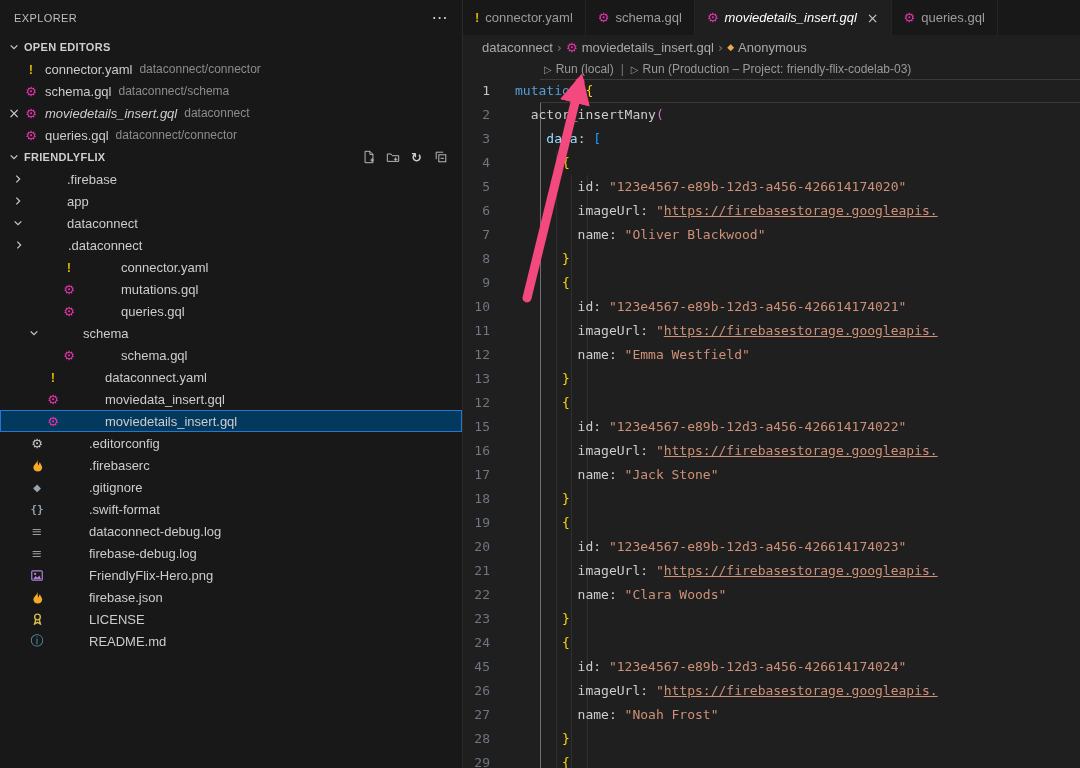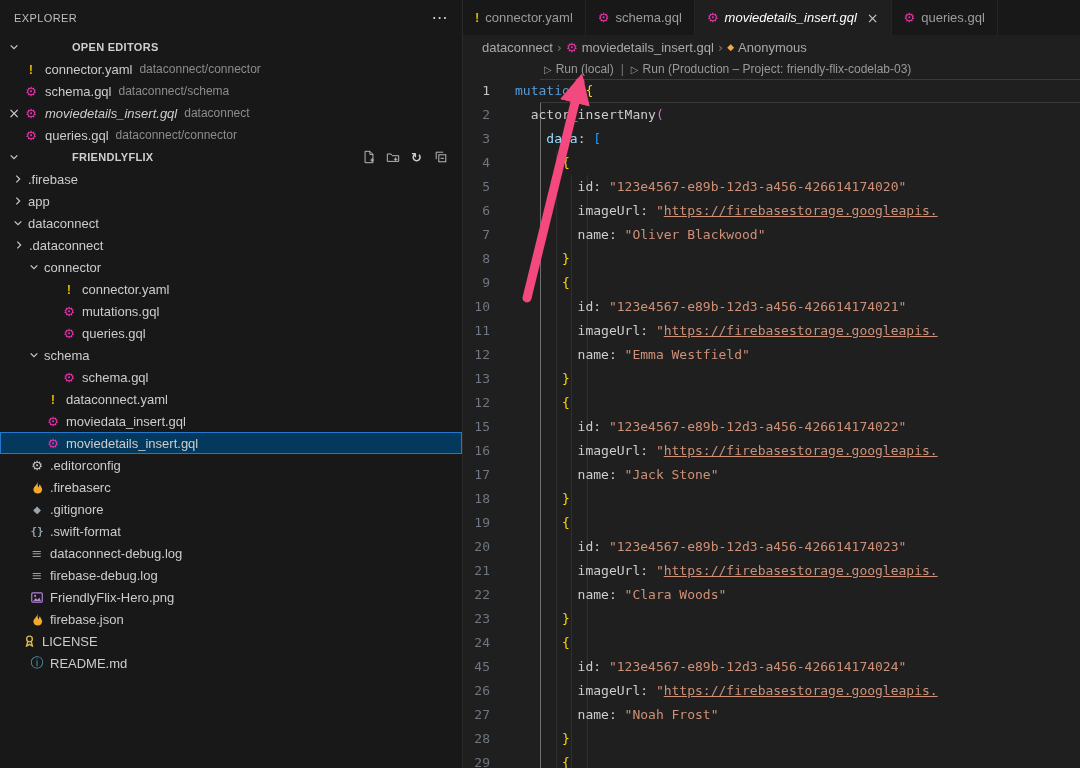--- a/index.html
+++ b/index.html
@@ -4,39 +4,39 @@
 <style>
   * { box-sizing: border-box; }
   body { margin:0; background:#1f1f1f; font-family:"Liberation Sans", sans-serif; }
   .screen { position:relative; width:1080px; height:768px; overflow:hidden; background:#1f1f1f; }
 
   
   .sidebar { position:absolute; left:0; top:0; width:463px; height:768px; background:#181818; border-right:1px solid #2b2b2b; color:#ccc; overflow:hidden; }
   .expl-head { display:flex; align-items:center; justify-content:space-between; height:36px; padding:0 14px; font-size:11px; color:#bfbfbf; letter-spacing:.4px; }
   .more-dots { color:#cfcfcf; font-size:16px; cursor:pointer; line-height:1; }
   .more-dots::before { content:"⋯"; font-family:"DejaVu Sans", sans-serif; }
-  .sect-head { display:flex; align-items:center; height:22px; font-size:11px; font-weight:bold; color:#cfcfcf; padding-left:4px; cursor:pointer;gap:48px; }
+  .sect-head { display:flex; align-items:center; height:22px; font-size:11px; font-weight:bold; color:#cfcfcf; padding-left:4px; cursor:pointer; }
   .chev-cell { width:20px; min-width:20px; display:flex; justify-content:center; align-items:center; }
   .sect-label { letter-spacing:.3px; }
   .sect-actions { margin-left:auto; display:flex; gap:9px; align-items:center; padding-right:14px; }
   .sect-actions .act { width:15px; height:15px; display:flex; align-items:center; justify-content:center; cursor:pointer; }
   .ai { width:14px; height:14px; }
   .ai-txt { color:#ccc; font-size:13px; font-family:"DejaVu Sans", sans-serif; }
 
   .oe-row { display:flex; align-items:center; height:22px; font-size:13px; cursor:pointer; white-space:nowrap; }
   .oe-close { width:16px; margin-left:6px; text-align:center; color:#cccccc; font-size:14px; font-family:"DejaVu Sans", sans-serif; }
   .oe-icon { width:18px; min-width:18px; display:flex; justify-content:center; }
   .oe-label { margin-left:5px; color:#cccccc; }
   .oe-label.italic { font-style:italic; }
   .oe-desc { margin-left:7px; font-size:12px; color:#8c8c8c; }
 
   .tree-row { display:flex; align-items:center; height:22px; font-size:13px; cursor:pointer; white-space:nowrap; position:relative; }
   .tree-row.selected { background:#04395e; box-shadow: inset 0 0 0 1px #2477ce; }
   .icon-cell { width:18px; min-width:18px; display:flex; justify-content:center; align-items:center; margin-right:4px; }
-  .tree-label { color:#cccccc; }
+  .tree-label { color:#cccccc;margin-left:39px; }
 
   .g-warn { color:#ddb100; font-weight:bold; font-size:13px; }
   .g-gql  { color:#e535ab; font-size:13px; font-family:"DejaVu Sans", sans-serif; }
   .g-gear { color:#c5c5c5; font-size:13px; font-family:"DejaVu Sans", sans-serif; }
   .g-dia  { color:#9aa4ad; font-size:10px; font-family:"DejaVu Sans", sans-serif; }
   .g-br   { color:#8fa1ab; font-family:"DejaVu Sans Mono", monospace; font-size:11px; font-weight:bold; }
   .g-log  { color:#9d9d9d; font-size:13px; font-family:"DejaVu Sans", sans-serif; }
   .g-info { color:#519aba; font-size:13px; font-family:"DejaVu Sans", sans-serif; }
   .g-op   { color:#e8ab53; font-size:9px; font-family:"DejaVu Sans", sans-serif; }
 
@@ -193,55 +193,47 @@
           <span class="tree-label">dataconnect</span>
         </div>
         <div class="tree-row" style="padding-left: 9px;">
           <span class="chev-cell">
             <svg width="10" height="10" viewBox="0 0 12 12">
               <path d="M4 2l4 4-4 4" fill="none" stroke="#cccccc" stroke-width="1.4"></path>
             </svg>
           </span>
           <span class="tree-label">.dataconnect</span>
         </div>
+        <div class="tree-row" style="padding-left: 40px;">
+          <span class="chev-cell"></span>
+          <span class="icon-cell">
+            <span class="g-warn">!</span>
+          </span>
+          <span class="tree-label">connector.yaml</span>
+        </div>
+        <div class="tree-row" style="padding-left: 40px;">
+          <span class="chev-cell"></span>
+          <span class="icon-cell">
+            <span class="g-gql">⚙</span>
+          </span>
+          <span class="tree-label">mutations.gql</span>
+        </div>
+        <div class="tree-row" style="padding-left: 40px;">
+          <span class="chev-cell"></span>
+          <span class="icon-cell">
+            <span class="g-gql">⚙</span>
+          </span>
+          <span class="tree-label">queries.gql</span>
+        </div>
         <div class="tree-row" style="padding-left: 24px;">
           <span class="chev-cell">
             <svg width="10" height="10" viewBox="0 0 12 12">
               <path d="M2 4l4 4 4-4" fill="none" stroke="#cccccc" stroke-width="1.4"></path>
             </svg>
           </span>
-          <span class="tree-label">connector</span>
-        </div>
-        <div class="tree-row" style="padding-left: 40px;">
-          <span class="chev-cell"></span>
-          <span class="icon-cell">
-            <span class="g-warn">!</span>
-          </span>
-          <span class="tree-label">connector.yaml</span>
-        </div>
-        <div class="tree-row" style="padding-left: 40px;">
-          <span class="chev-cell"></span>
-          <span class="icon-cell">
-            <span class="g-gql">⚙</span>
-          </span>
-          <span class="tree-label">mutations.gql</span>
-        </div>
-        <div class="tree-row" style="padding-left: 40px;">
-          <span class="chev-cell"></span>
-          <span class="icon-cell">
-            <span class="g-gql">⚙</span>
-          </span>
-          <span class="tree-label">queries.gql</span>
-        </div>
-        <div class="tree-row" style="padding-left: 24px;">
-          <span class="chev-cell">
-            <svg width="10" height="10" viewBox="0 0 12 12">
-              <path d="M2 4l4 4 4-4" fill="none" stroke="#cccccc" stroke-width="1.4"></path>
-            </svg>
-          </span>
           <span class="tree-label">schema</span>
         </div>
         <div class="tree-row" style="padding-left: 40px;">
           <span class="chev-cell"></span>
           <span class="icon-cell">
             <span class="g-gql">⚙</span>
           </span>
           <span class="tree-label">schema.gql</span>
         </div>
         <div class="tree-row" style="padding-left: 24px;">
@@ -322,21 +314,21 @@
         </div>
         <div class="tree-row" style="padding-left: 8px;">
           <span class="chev-cell"></span>
           <span class="icon-cell">
             <svg width="11" height="13" viewBox="0 0 12 14">
               <path d="M6.2.3C6.4 3.8 1.5 6 1.5 9.3a4.8 4.3 0 0 0 9.6 0C11.1 7 9.4 5.6 8.6 3.4c-.8 1-1.2 2.2-.9 3.6C5.6 6 6.4 2.6 6.2.3z" fill="#f6a828"></path>
             </svg>
           </span>
           <span class="tree-label">firebase.json</span>
         </div>
-        <div class="tree-row" style="padding-left: 0;">
+        <div class="tree-row" style="padding-left: 8px;">
           <span class="chev-cell"></span>
           <span class="icon-cell">
             <svg width="11" height="12" viewBox="0 0 12 13">
               <circle cx="6" cy="4.3" r="3.1" fill="none" stroke="#d6ba4a" stroke-width="1.5"></circle>
               <path d="M4.2 6.8L2.8 12l3.2-1.9L9.2 12 7.8 6.8" fill="none" stroke="#d6ba4a" stroke-width="1.5"></path>
             </svg>
           </span>
           <span class="tree-label">LICENSE</span>
         </div>
         <div class="tree-row" style="padding-left: 8px;">

